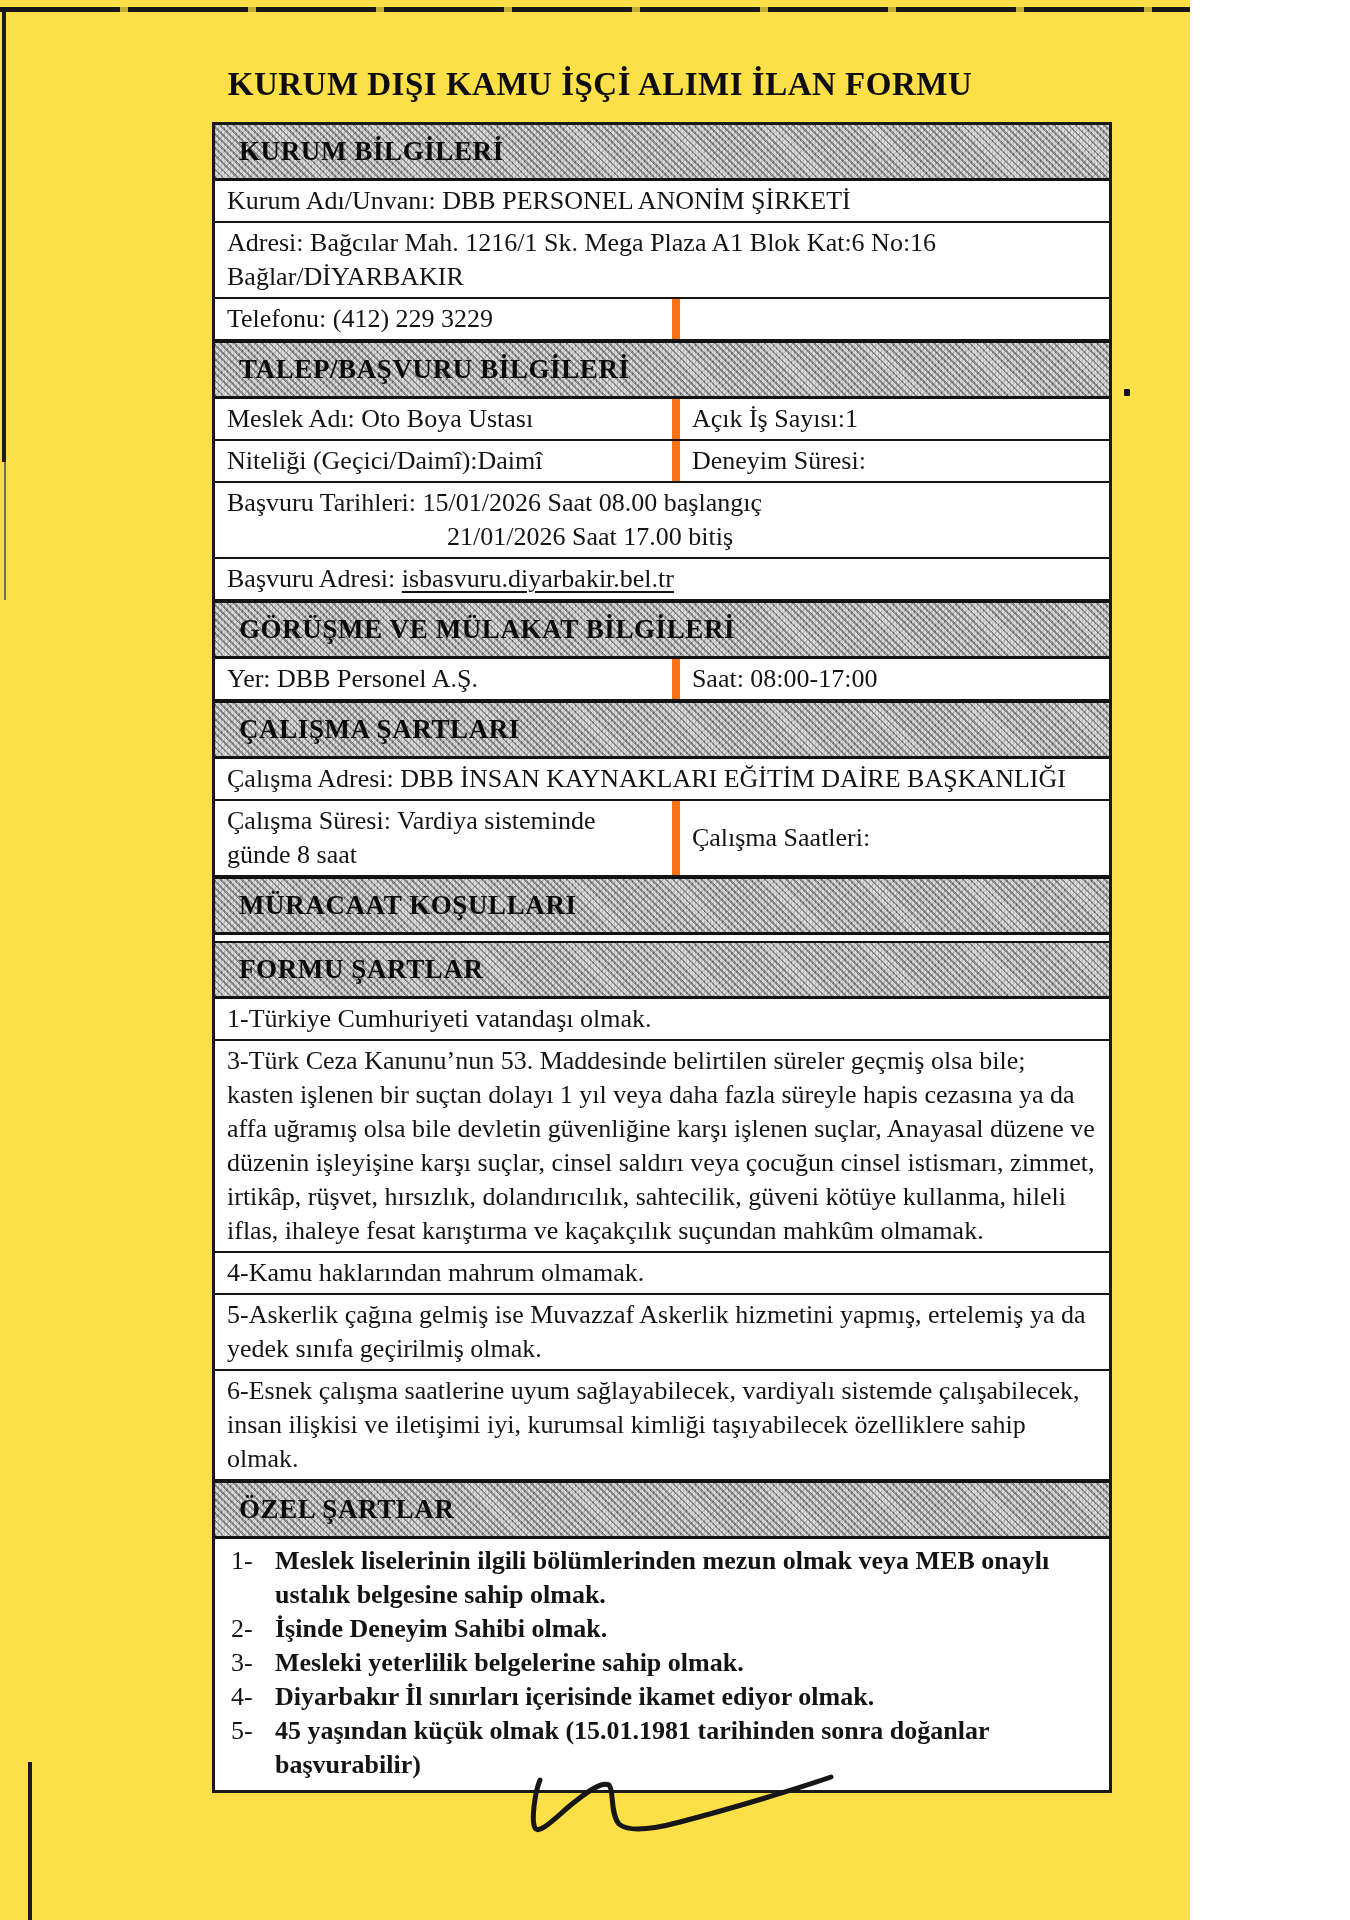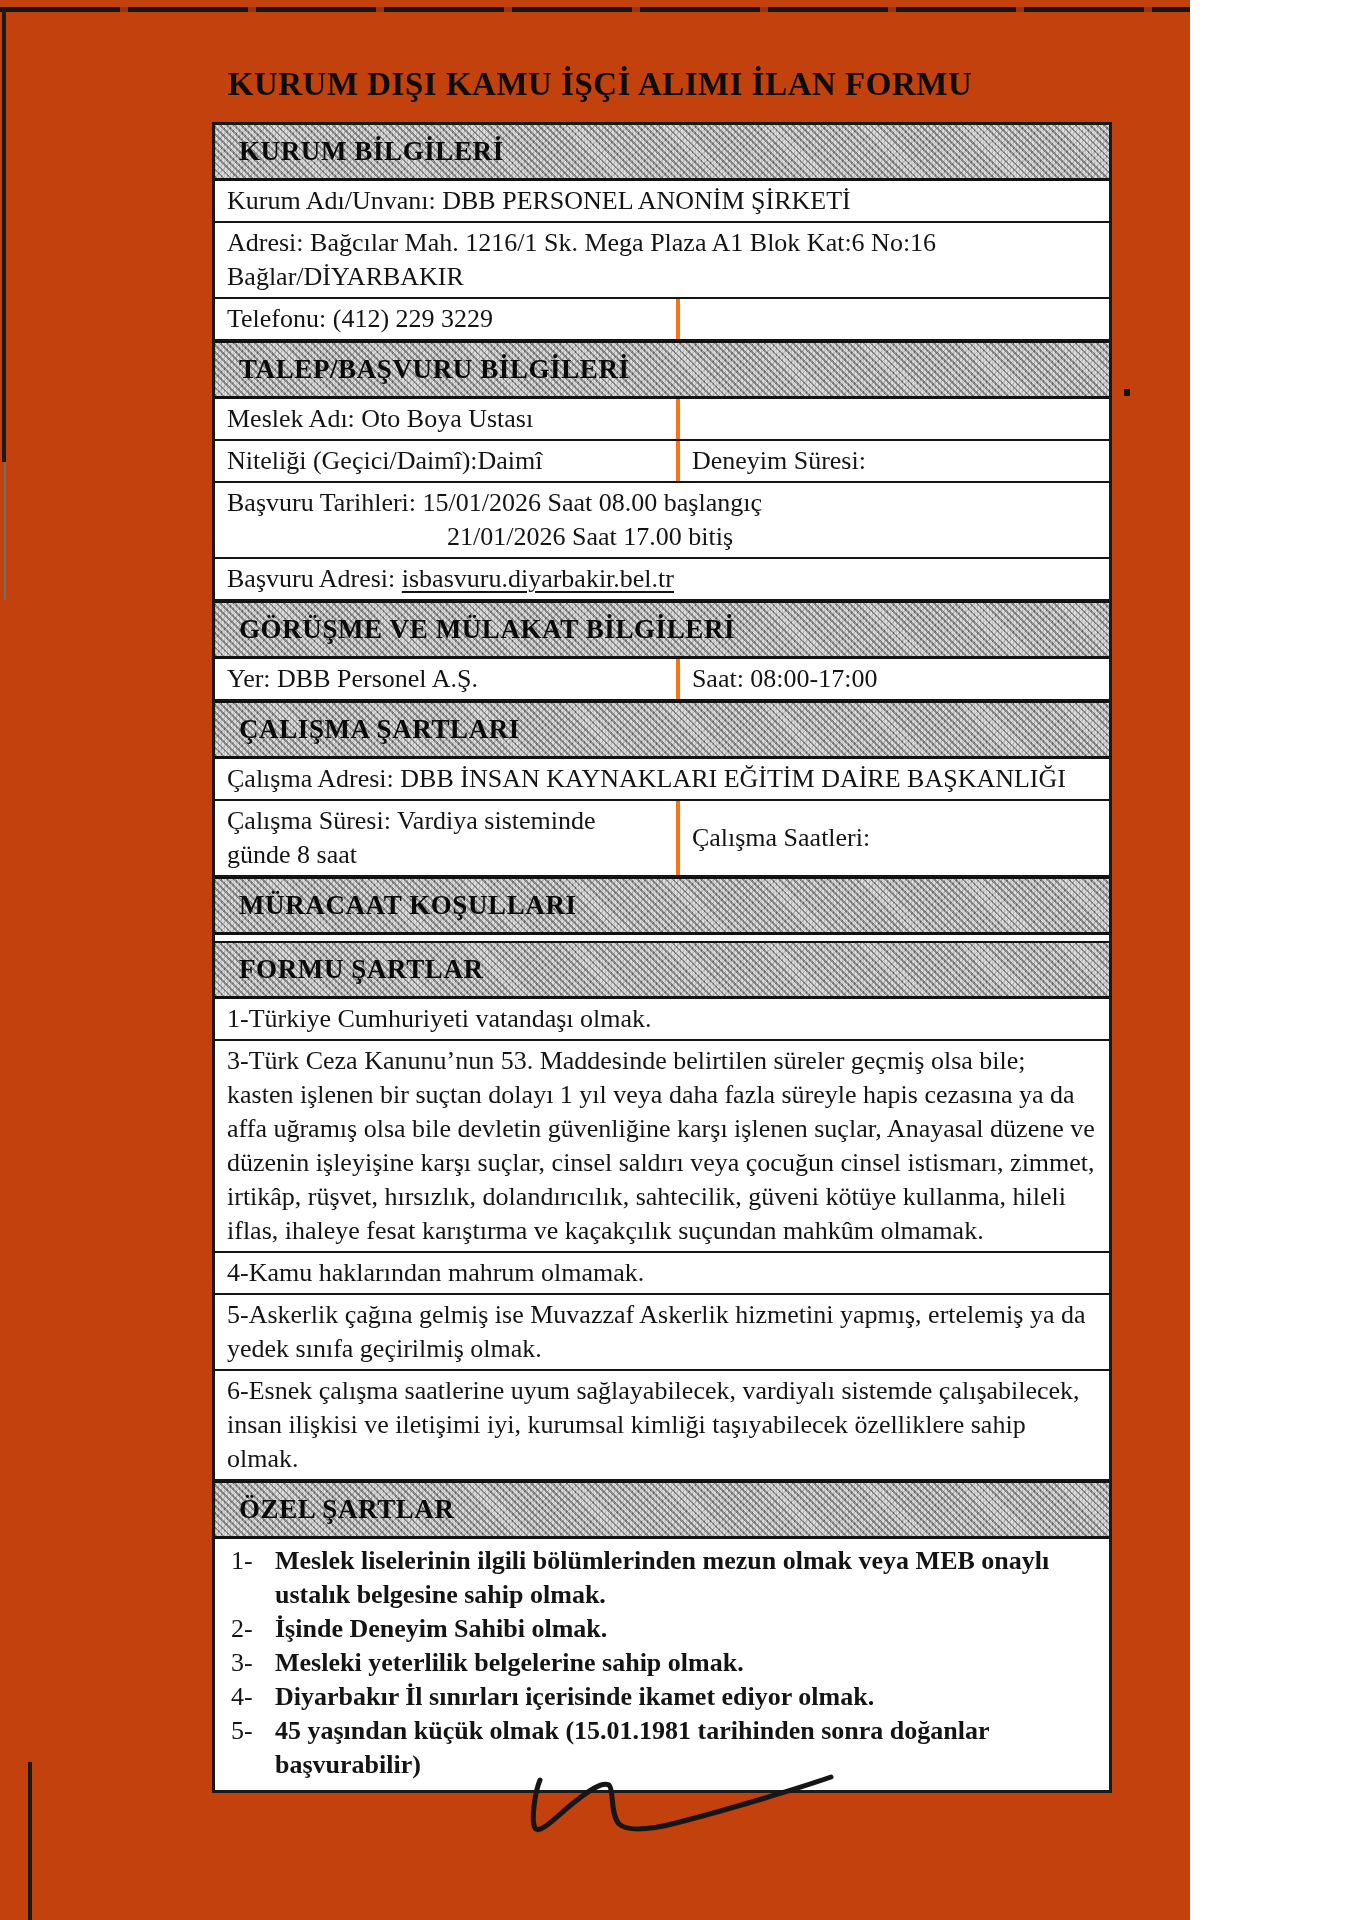--- a/index.html
+++ b/index.html
@@ -1,17 +1,17 @@
 <!DOCTYPE html>
 <html><head>
 <meta charset="utf-8">
 <style>
   html,body{margin:0;padding:0;background:#ffffff;}
   .page{
-    position:relative;width:1190px;height:1920px;background:#c2410c;overflow:hidden;
+    position:relative;width:1190px;height:1920px;background:#fde047;overflow:hidden;
     font-family:"Liberation Serif","DejaVu Serif",serif;color:#141414;
   }
   
   .top-edge{position:absolute;left:0;top:7px;width:1350px;height:5px;background:
     repeating-linear-gradient(90deg,#161616 0 120px,rgba(22,22,22,0.25) 120px 128px);}
   .left-edge-top{position:absolute;left:2px;top:10px;width:4px;height:452px;background:#1b1b1b;}
   .left-edge-thin{position:absolute;left:4px;top:462px;width:2px;height:138px;background:#6e6e6e;}
   .left-edge-bottom{position:absolute;left:28px;top:1762px;width:4px;height:158px;background:#1b1b1b;}
   .dot{position:absolute;background:#111;border-radius:1px;}
   .tick{position:absolute;background:#111;}
@@ -35,21 +35,21 @@
       repeating-linear-gradient(-45deg,rgba(0,0,0,0.22) 0 1px,rgba(255,255,255,0) 1px 4px),
       repeating-linear-gradient(90deg,rgba(0,0,0,0.16) 0 1px,rgba(255,255,255,0) 1px 3px);
     font-size:27px;font-weight:bold;letter-spacing:0.6px;color:#0a0a0a;line-height:33px;
   }
   .band-gap{height:6px;background:#fff;border-bottom:2px solid #111;}
   .row{
     box-sizing:border-box;padding:3px 12px;border-bottom:2px solid #151515;background:#fff;
   }
   .row:last-child{border-bottom:none;}
   .tworow{display:flex;padding:0;}
-  .tworow .cl{box-sizing:border-box;width:52%;border-right:4px solid #f97316;padding:3px 12px;}
+  .tworow .cl{box-sizing:border-box;width:52%;border-right:8px solid #f97316;padding:3px 12px;}
   .tworow .cr{box-sizing:border-box;flex:1;padding:3px 12px;}
   .tworow .cr.vcenter{display:flex;align-items:center;}
   .indent2{padding-left:220px;}
   .und{text-decoration:underline;text-decoration-thickness:2px;text-underline-offset:4px;}
   .hang{display:flex;align-items:flex-start;}
   .hang .num{width:44px;flex:none;padding-left:4px;}
   .hang .txt{flex:1;font-weight:bold;}
   .ozlist{padding:5px 12px 8px 12px;}
   
   .sig{position:absolute;left:498px;top:1762px;}
@@ -75,20 +75,21 @@
     <div class="band" style="border-top:none;">KURUM BİLGİLERİ</div>
     <div class="row">Kurum Adı/Unvanı: DBB PERSONEL ANONİM ŞİRKETİ</div>
     <div class="row">Adresi: Bağcılar Mah. 1216/1 Sk. Mega Plaza A1 Blok Kat:6 No:16 Bağlar/DİYARBAKIR</div>
     <div class="row tworow">
       <div class="cl">Telefonu: (412) 229 3229</div>
     </div>
 
     <div class="band">TALEP/BAŞVURU BİLGİLERİ</div>
     <div class="row tworow">
       <div class="cl">Meslek Adı: Oto Boya Ustası</div>
+      <div class="cr">Açık İş Sayısı:1</div>
     </div>
     <div class="row tworow">
       <div class="cl">Niteliği (Geçici/Daimî):Daimî</div>
       <div class="cr">Deneyim Süresi:</div>
     </div>
     <div class="row">
       <div>Başvuru Tarihleri: 15/01/2026 Saat 08.00 başlangıç</div>
       <div class="indent2">21/01/2026 Saat 17.00 bitiş</div>
     </div>
     <div class="row"><span>Başvuru Adresi: </span><span class="und">isbasvuru.diyarbakir.bel.tr</span></div>

